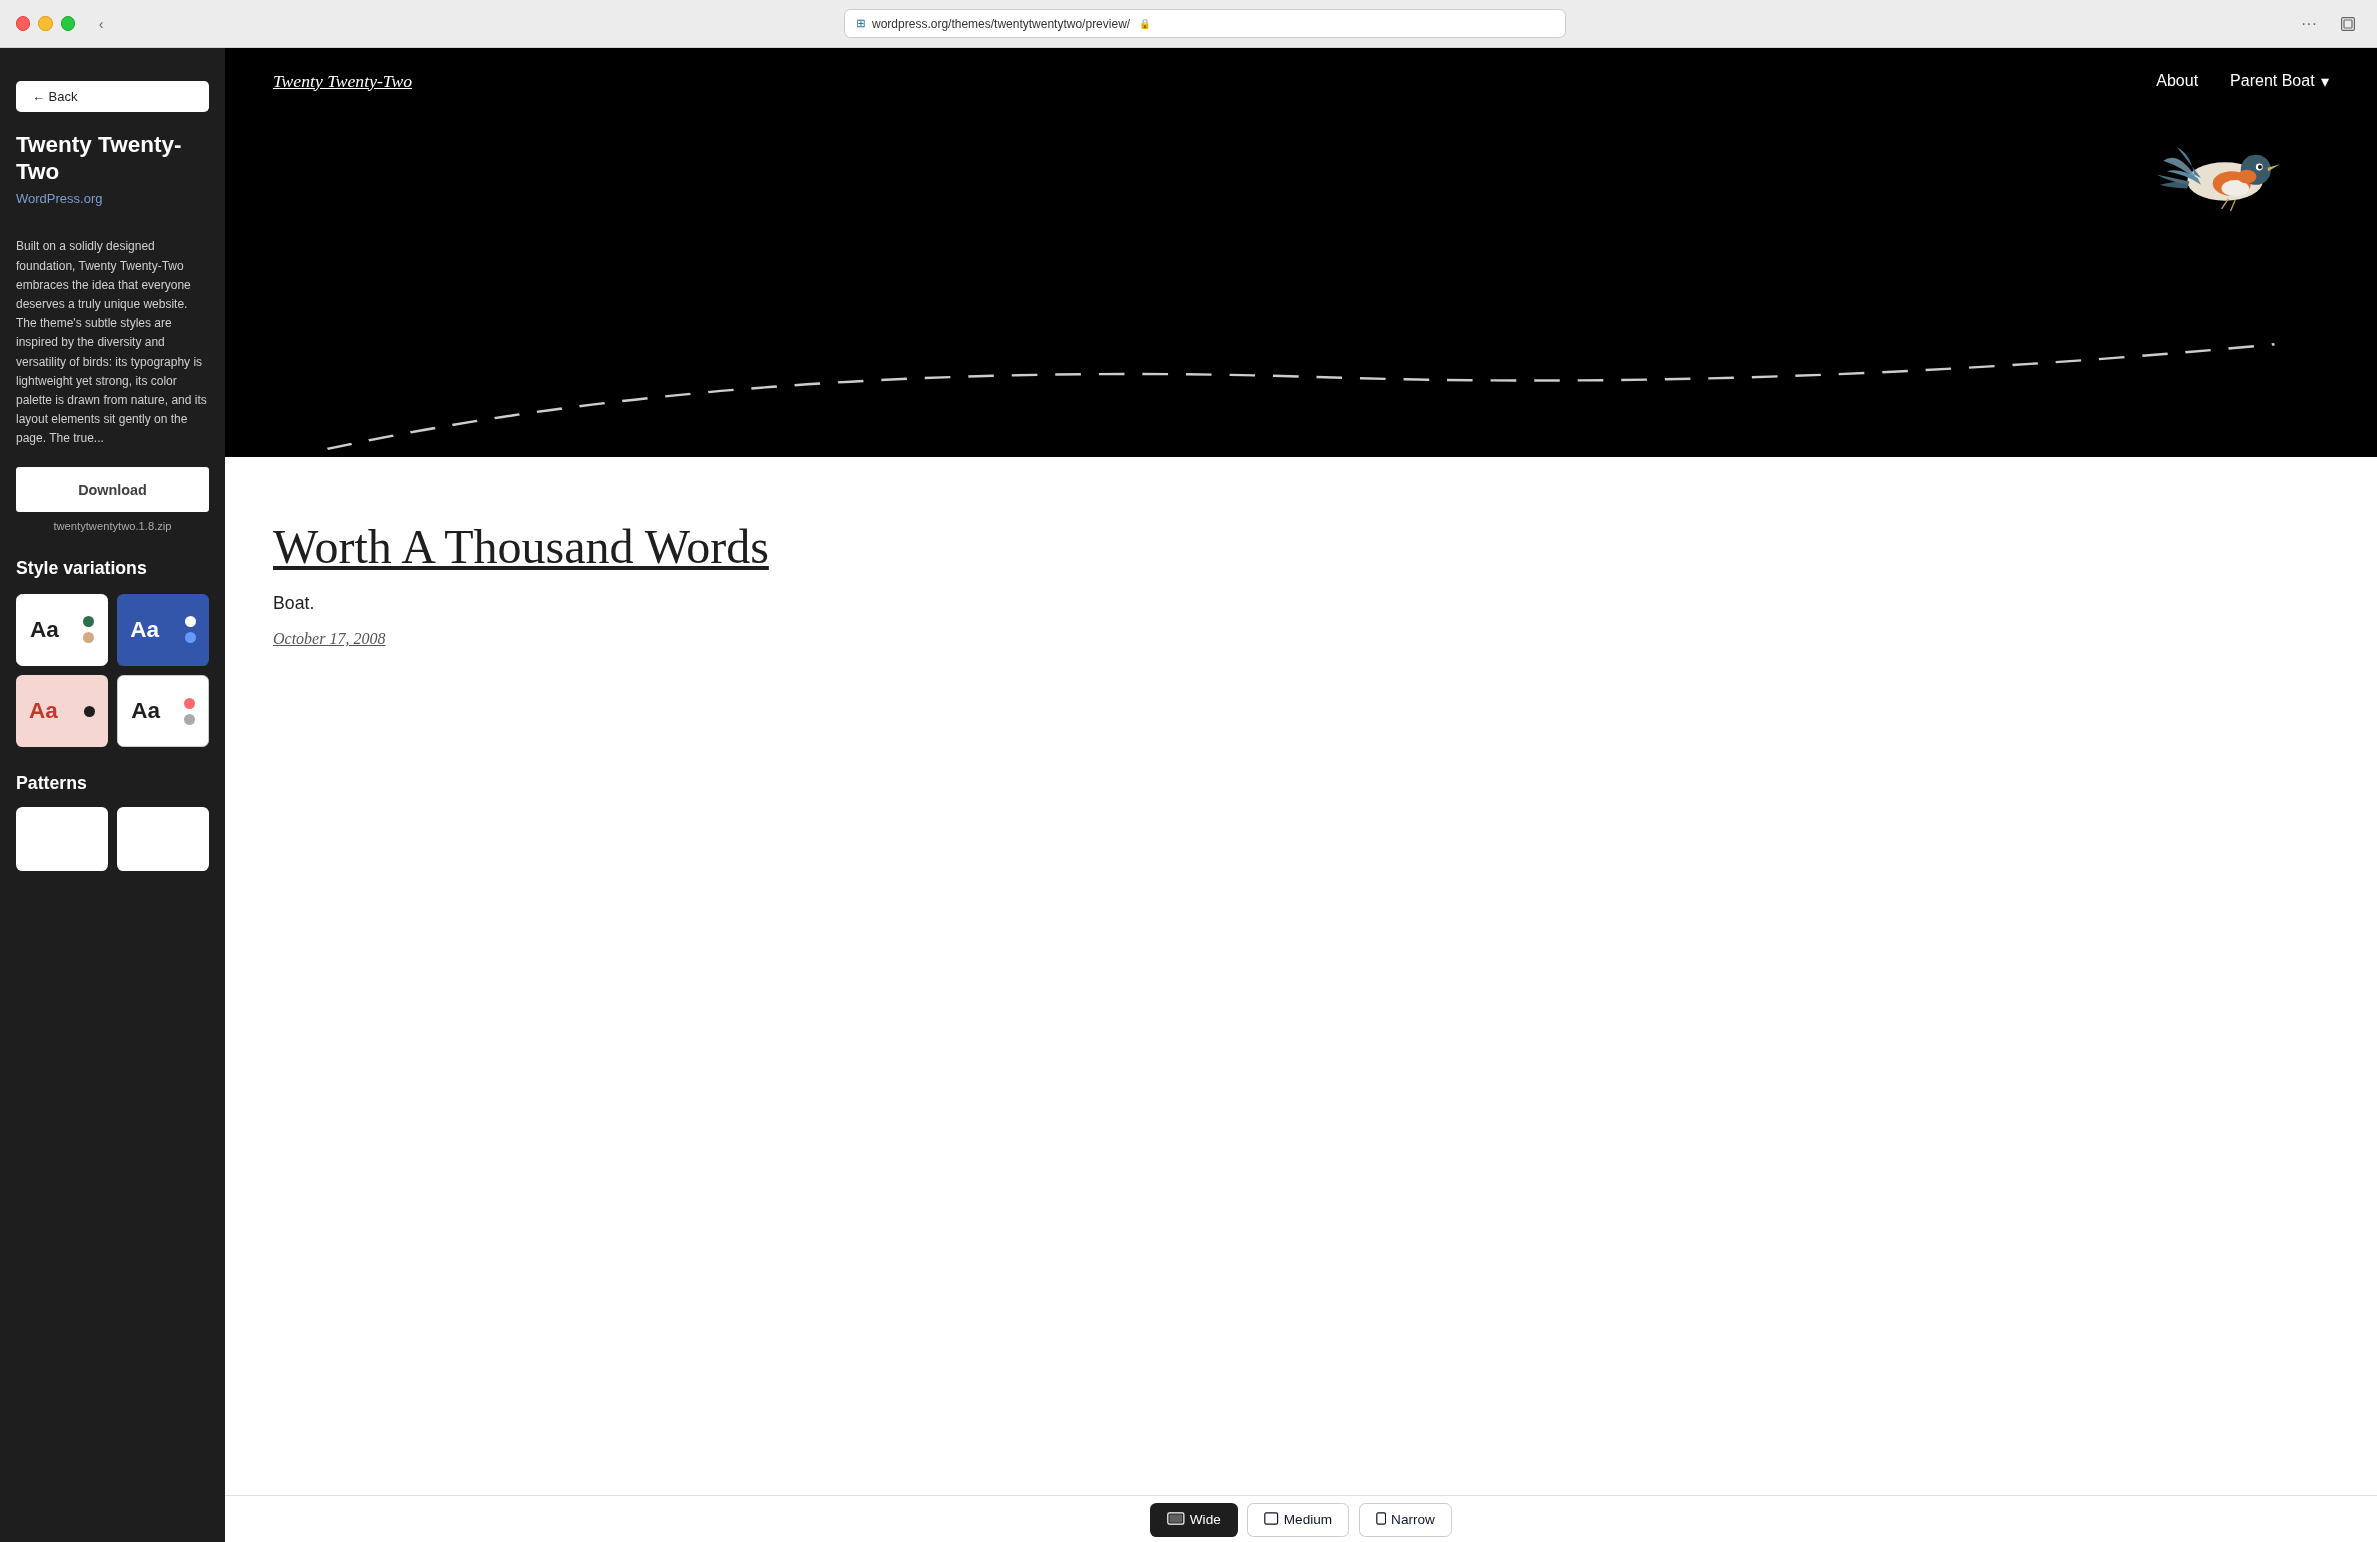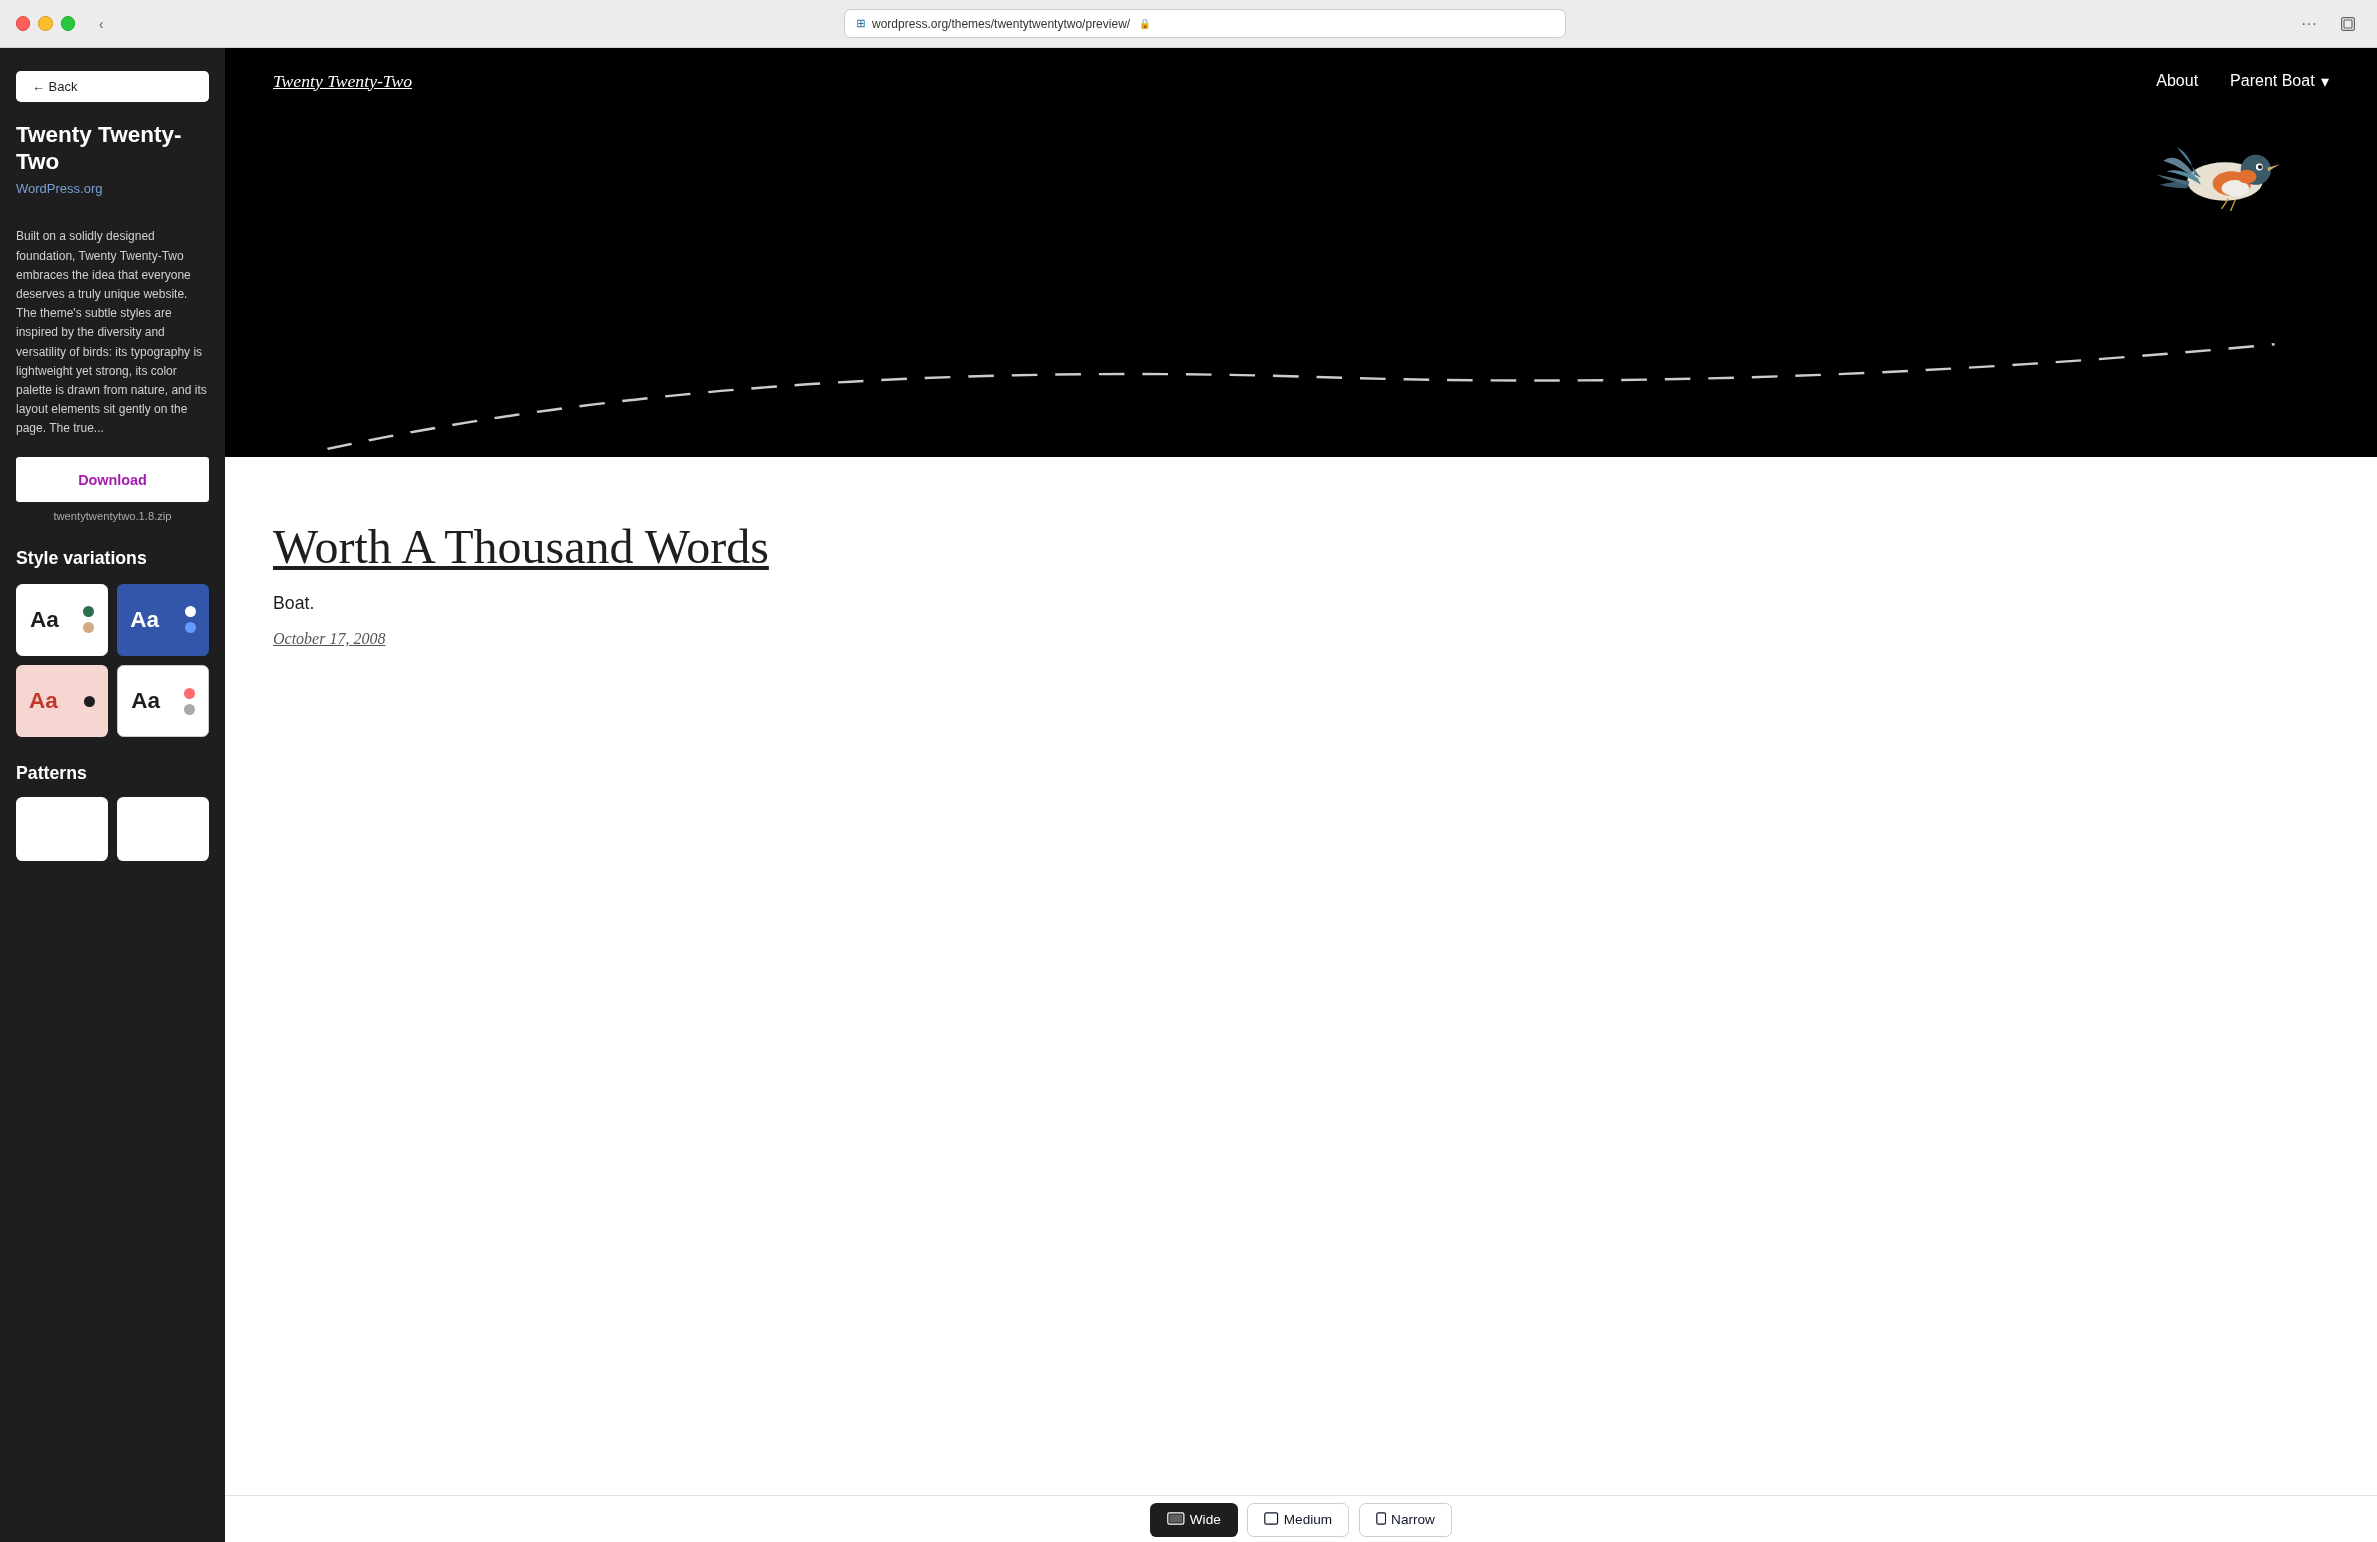--- a/index.html
+++ b/index.html
@@ -95,21 +95,21 @@
       display: flex;
       flex: 1;
       overflow: hidden;
     }
 
     
     .sidebar {
       width: 225px;
       background: #1e1e1e;
       color: white;
-      padding: 23px 16px;
+      padding: 33px 16px;
       overflow-y: auto;
       flex-shrink: 0;
       display: flex;
       flex-direction: column;
       gap: 0;
     }
     .back-button {
       display: inline-flex;
       align-items: center;
       gap: 6.4px;
@@ -140,21 +140,21 @@
     }
     .theme-description {
       font-size: 12px;
       line-height: 1.6;
       color: #d0d0d0;
       margin-bottom: 19px;
     }
     .download-btn {
       width: 100%;
       background: white;
-      color: #a21caf;
+      color: #404040;
       border: none;
       border-radius: 3.2px;
       padding: 14.4px;
       font-size: 14.4px;
       font-weight: 600;
       cursor: pointer;
       margin-bottom: 8px;
     }
     .file-name {
       font-size: 11.2px;

